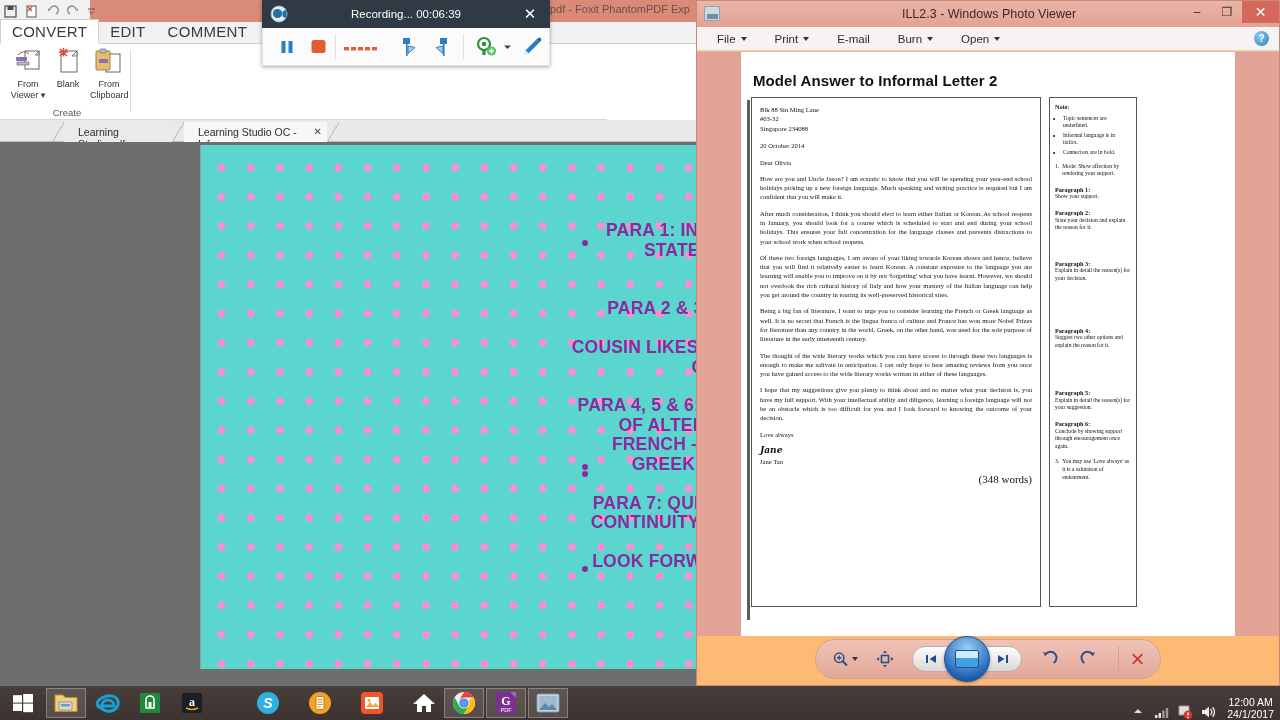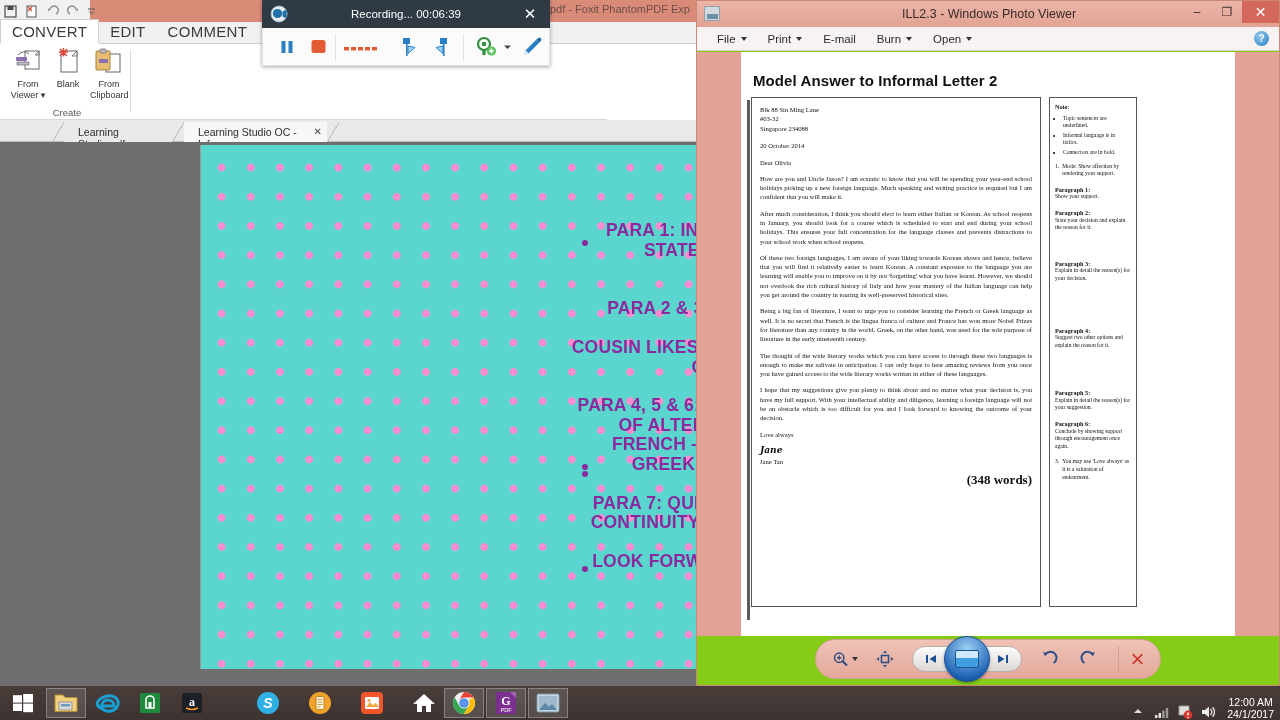--- a/index.html
+++ b/index.html
@@ -72,34 +72,34 @@
       line-height:28px; text-align:center; color:#fff; font-size:11.5px; }
   .rec-head .rclose { position:absolute; right:12px; top:5px; width:16px; height:18px;
       color:#fff; font-size:15px; line-height:18px; text-align:center; }
   .rec-body { width:288px; height:38px; background:#fbfbfb; border:1px solid #e2e2e2;
       border-top:none; display:flex; align-items:center; }
   .rb-cell { position:relative; height:38px; display:flex; align-items:center; justify-content:center; }
   .rb-sep { width:1px; height:26px; background:#e0e0e0; }
 
   
   #wpv { position:absolute; left:696px; top:0; width:584px; height:686px;
-      background:#84cc16; border:1px solid #c98878; }
+      background:#fdba74; border:1px solid #c98878; }
   .wpv-title { height:26px; position:relative; background:linear-gradient(to bottom,#eab5a8,#e2a295); }
   .wpv-title .wt { position:absolute; left:0; top:0; width:584px; height:26px; line-height:26px;
       text-align:center; font-size:12.5px; color:#3b2b28; }
   .wpv-ico { position:absolute; left:7px; top:5px; width:16px; height:15px; background:#cfd8df;
       border:1px solid #8fa0ab; border-radius:1px; }
   .wpv-ico:after { content:""; position:absolute; left:2px; top:7px; width:11px; height:5px;
       background:#6d8fa8; }
   .wbtns { position:absolute; right:0; top:0; display:flex; height:26px; }
   .wbtn { width:30px; height:22px; margin-top:0; display:flex; align-items:center;
       justify-content:center; font-size:12px; color:#3b2b28; }
   .wbtn.close { width:37px; background:#d4685c; color:#fff; font-size:14px; }
   .wpv-menu { height:24px; background:#f6f3f2; border-bottom:1px solid #d9d2d0;
-      display:flex; align-items:center; padding-left:14px; gap:9px; position:relative; }
+      display:flex; align-items:center; padding-left:14px; gap:16px; position:relative; }
   .mi { font-size:11.5px; color:#2b2b2b; padding:2px 6px; display:flex; align-items:center; gap:5px; }
   .caret { width:0;height:0;border-left:3.5px solid transparent;border-right:3.5px solid transparent;
       border-top:4px solid #333; display:inline-block; }
   .helpdot { position:absolute; right:10px; top:4px; width:15px; height:15px; border-radius:50%;
       background:radial-gradient(circle at 35% 30%, #8fc8ee, #2a7fc4); color:#fff; font-size:10px;
       font-weight:bold; text-align:center; line-height:15px; }
 
   .wpv-stage { position:absolute; left:0; top:51px; width:582px; height:584px; background:#e2a295;
       display:flex; align-items:flex-start; justify-content:center; }
   .page { width:494px; height:584px; background:#fff; position:relative; padding:0; overflow:hidden; }
@@ -110,21 +110,21 @@
   .letterbox { width:290px; border:1px solid #555; padding:7px 8px 6px 8px; min-height:510px;
       position:relative; }
   .notebox { width:88px; border:1px solid #555; padding:5px 5px; min-height:510px; }
   .lt { font-family:"Liberation Serif", serif; font-size:6.6px; line-height:9.3px; color:#111;
       text-align:justify; }
   .lt p { margin-bottom:7px; }
   .addr { margin-bottom:8px; }
   .addr div { line-height:9.4px; }
   .sig { font-family:"DejaVu Serif", serif; font-weight:bold; font-style:italic; font-size:9px;
       margin:2px 0 2px 0; }
-  .wc { text-align:right; font-family:"Liberation Serif", serif; font-size:13px; margin-top:8px;font-weight:bold; }
+  .wc { text-align:right; font-family:"Liberation Serif", serif; font-size:11px; margin-top:8px; }
   .nt { font-family:"Liberation Serif", serif; font-size:5.6px; line-height:7.6px; color:#111; }
   .nt .h { font-weight:bold; font-size:6.2px; }
   .nt ul { margin:4px 0 6px 8px; }
   .nt li { margin-bottom:2px; list-style:disc; }
   .nt .blk { margin-bottom:8px; }
   .nt .num { display:flex; gap:3px; margin-bottom:8px; }
   .pg-foot { position:absolute; left:10px; right:10px; bottom:10px; }
   .pg-foot .rule { border-top:1px dotted #999; margin-bottom:3px; }
   .pg-foot .row { display:flex; justify-content:space-between; align-items:flex-end; }
   .pub { font-family:"Liberation Serif", serif; font-size:6.5px; }

